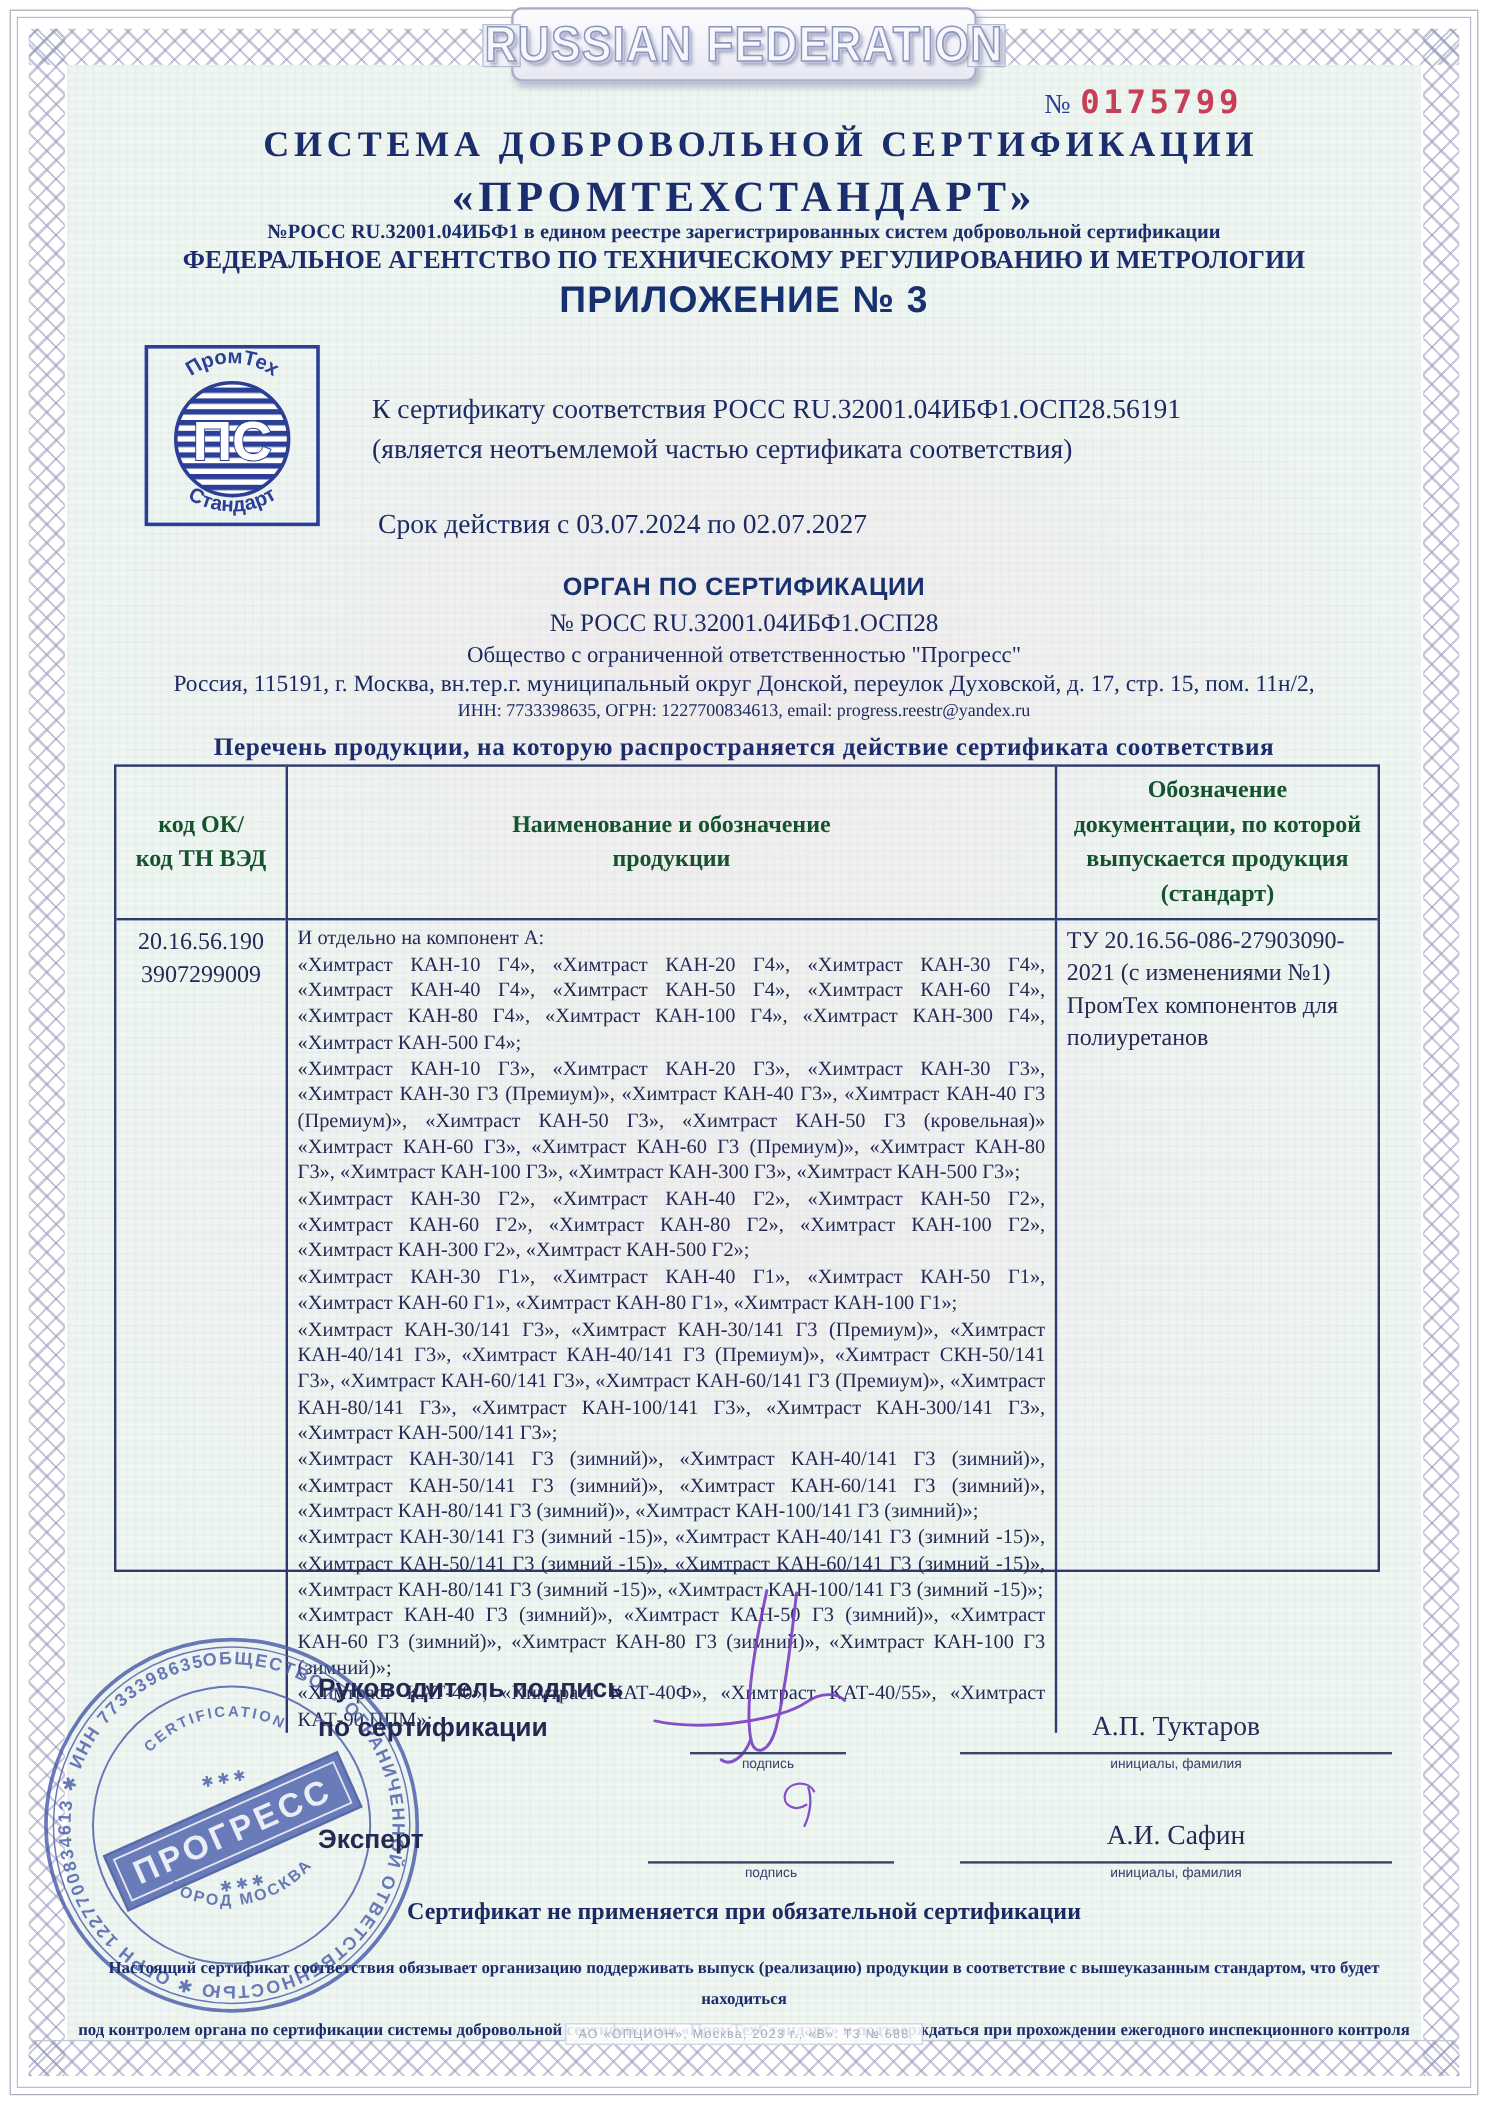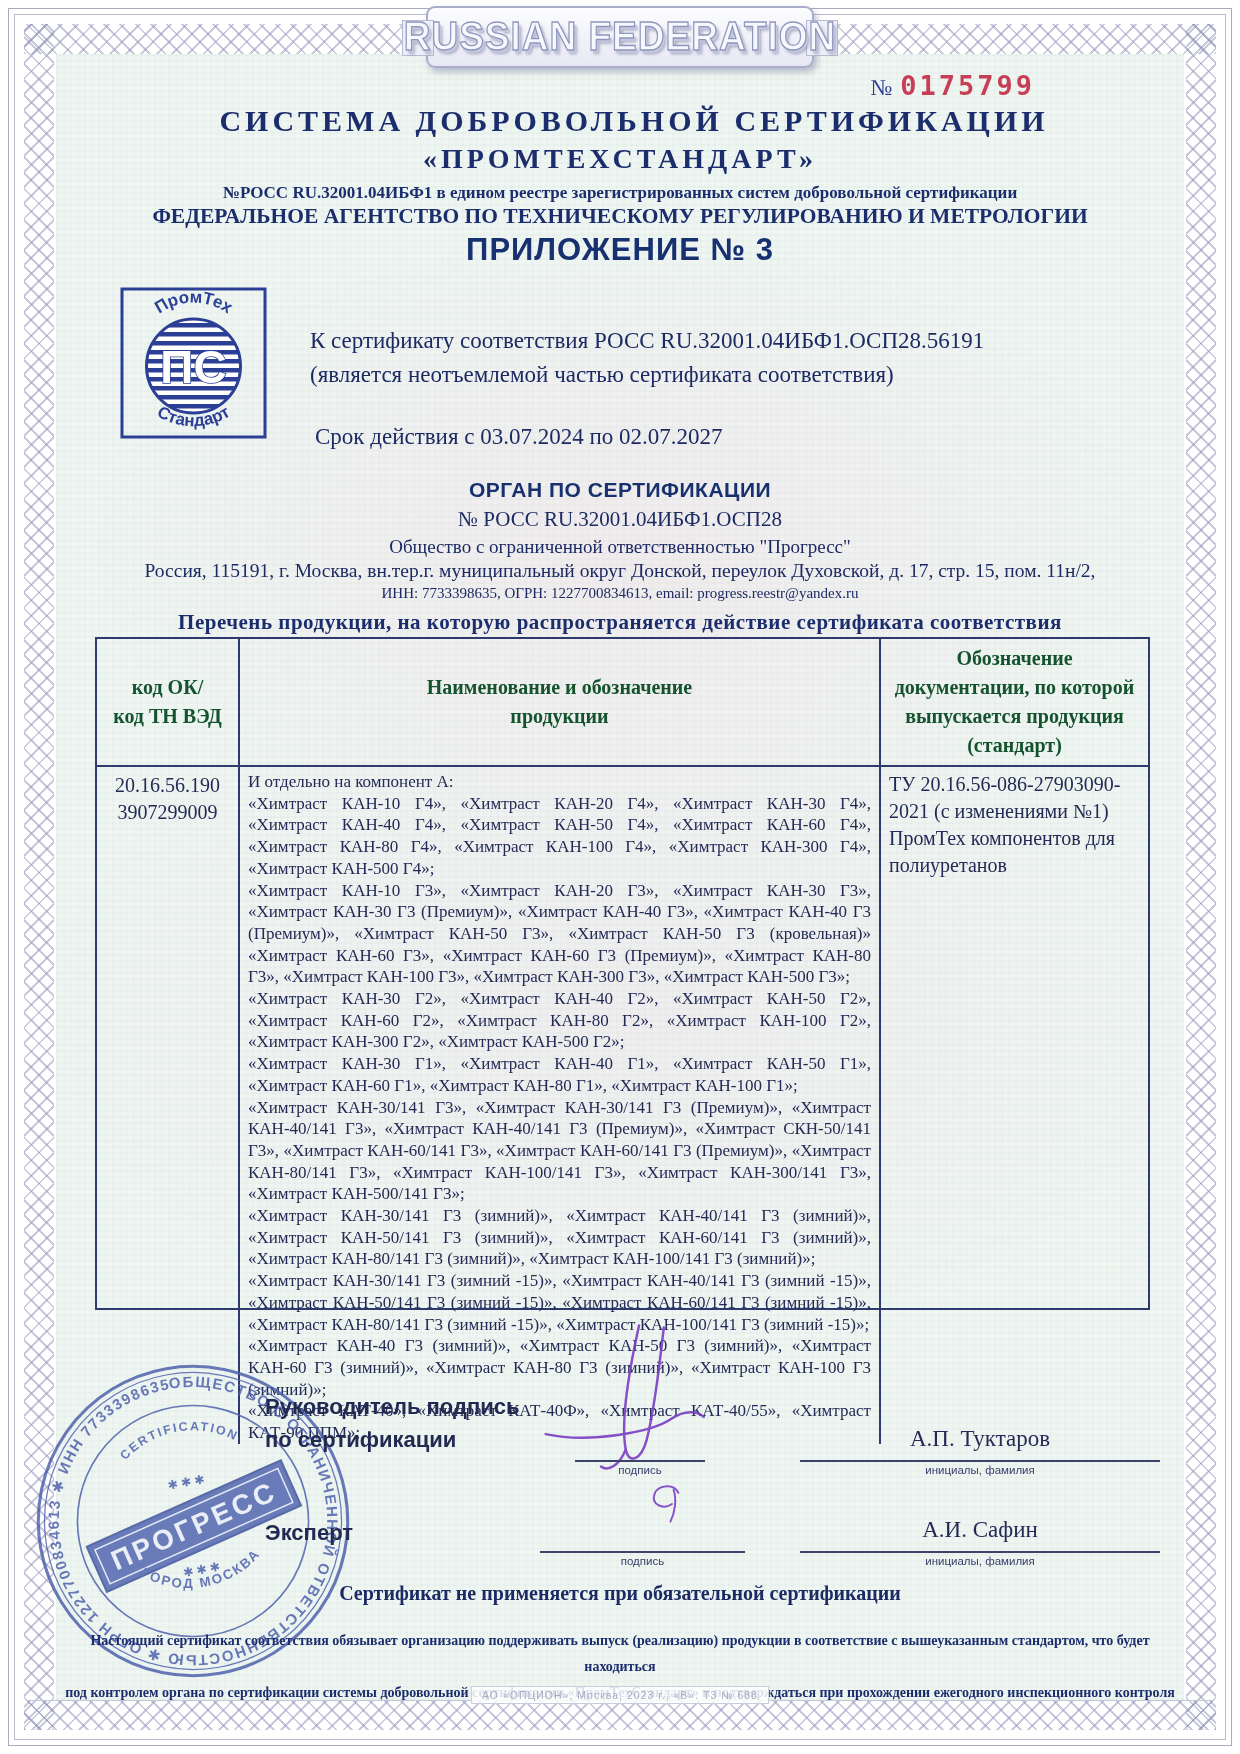--- a/index.html
+++ b/index.html
@@ -33,21 +33,21 @@
       letter-spacing:1px;color:#f7f8fd;-webkit-text-stroke:1.2px #8f96bd;
       text-shadow:2px 2px 0 #c3c7de,3px 3px 3px rgba(95,100,140,.55);transform:scaleY(1.12);white-space:nowrap;}
   
   .serial{position:absolute;top:70px;right:205px;white-space:nowrap;}
   .serial .no{font-size:23px;color:#2b3f96;margin-right:8px;}
   .serial .digits{font-family:"DejaVu Sans Mono","Liberation Mono",monospace;font-weight:bold;
       font-size:27px;letter-spacing:3px;color:#c73e56;}
   
   .center{position:absolute;left:0;width:100%;text-align:center;}
   .title1{top:104px;font-size:30px;font-weight:bold;letter-spacing:4px;color:#1c2d6e;padding-left:14px;}
-  .title2{top:143px;font-size:28px;font-weight:bold;letter-spacing:4px;color:#1c2d6e;}
+  .title2{top:143px;font-size:36px;font-weight:bold;letter-spacing:4px;color:#1c2d6e;}
   .registry{top:183px;font-size:17px;font-weight:bold;color:#1c2d6e;}
   .agency{top:204px;font-size:21.5px;font-weight:bold;color:#1c2d6e;}
   .appendix{top:232px;font-family:"Liberation Sans","DejaVu Sans",sans-serif;font-size:31px;
       font-weight:bold;letter-spacing:1px;color:#17306f;}
   
   .logo{position:absolute;left:120px;top:287px;width:147px;height:152px;}
   
   .certline1{position:absolute;left:310px;top:328px;font-size:23px;color:#1c2a63;}
   .certline2{position:absolute;left:310px;top:362px;font-size:23px;color:#1c2a63;}
   .validity{position:absolute;left:315px;top:424px;font-size:23px;color:#1c2a63;}

